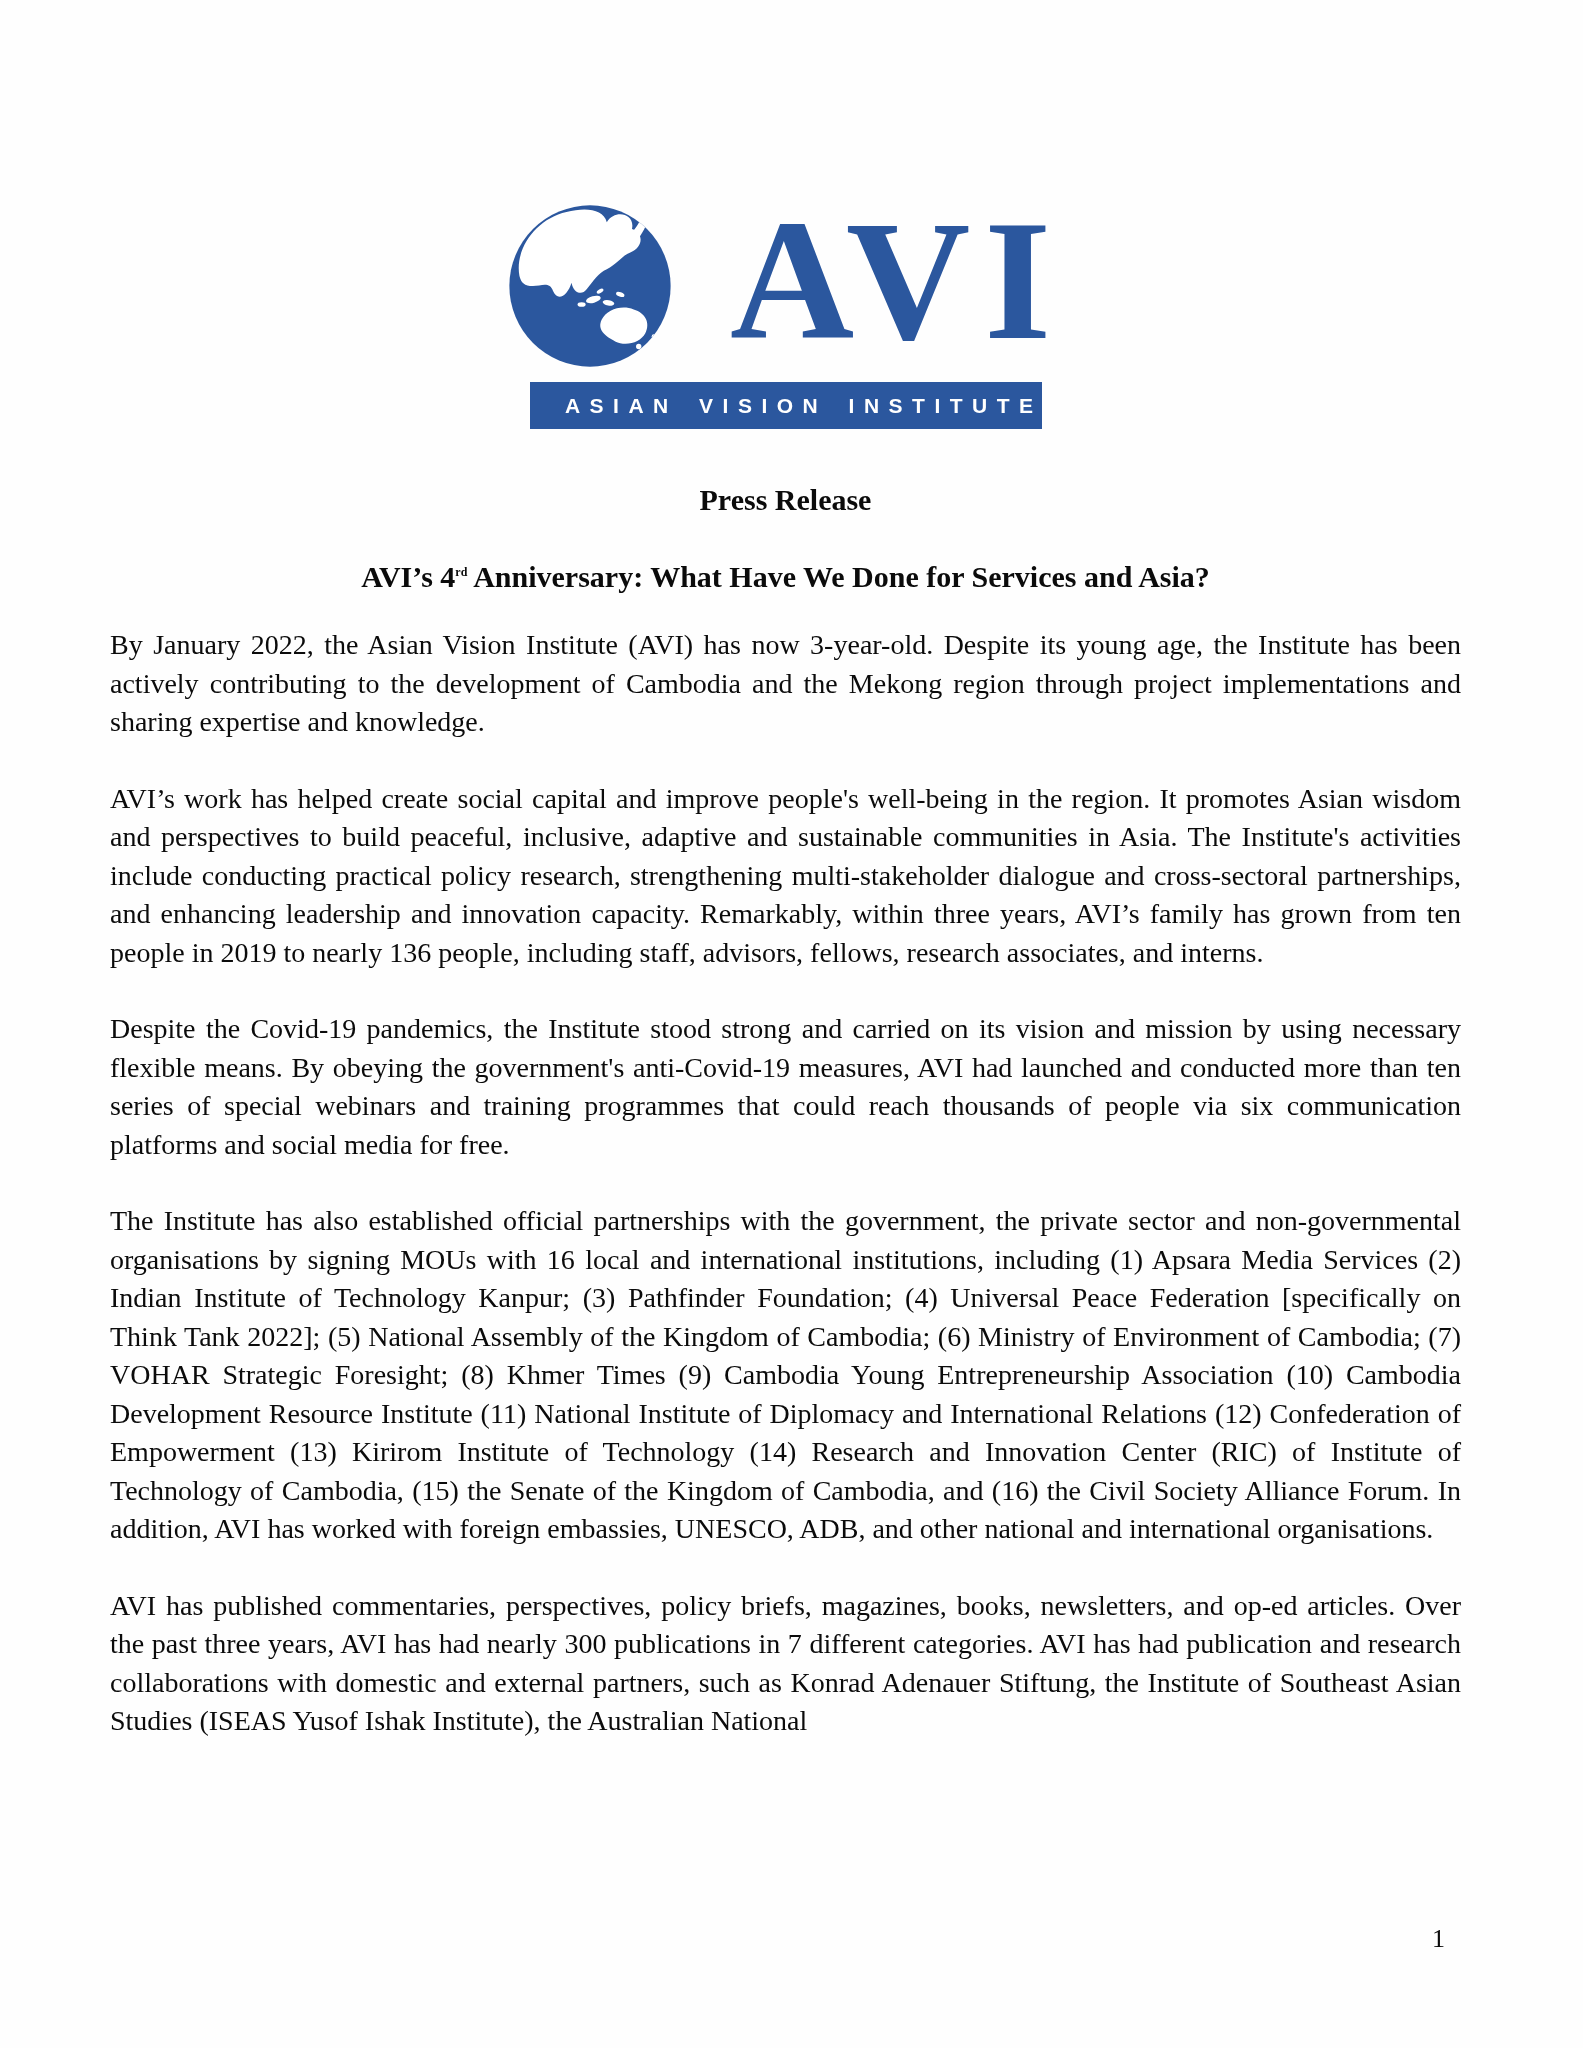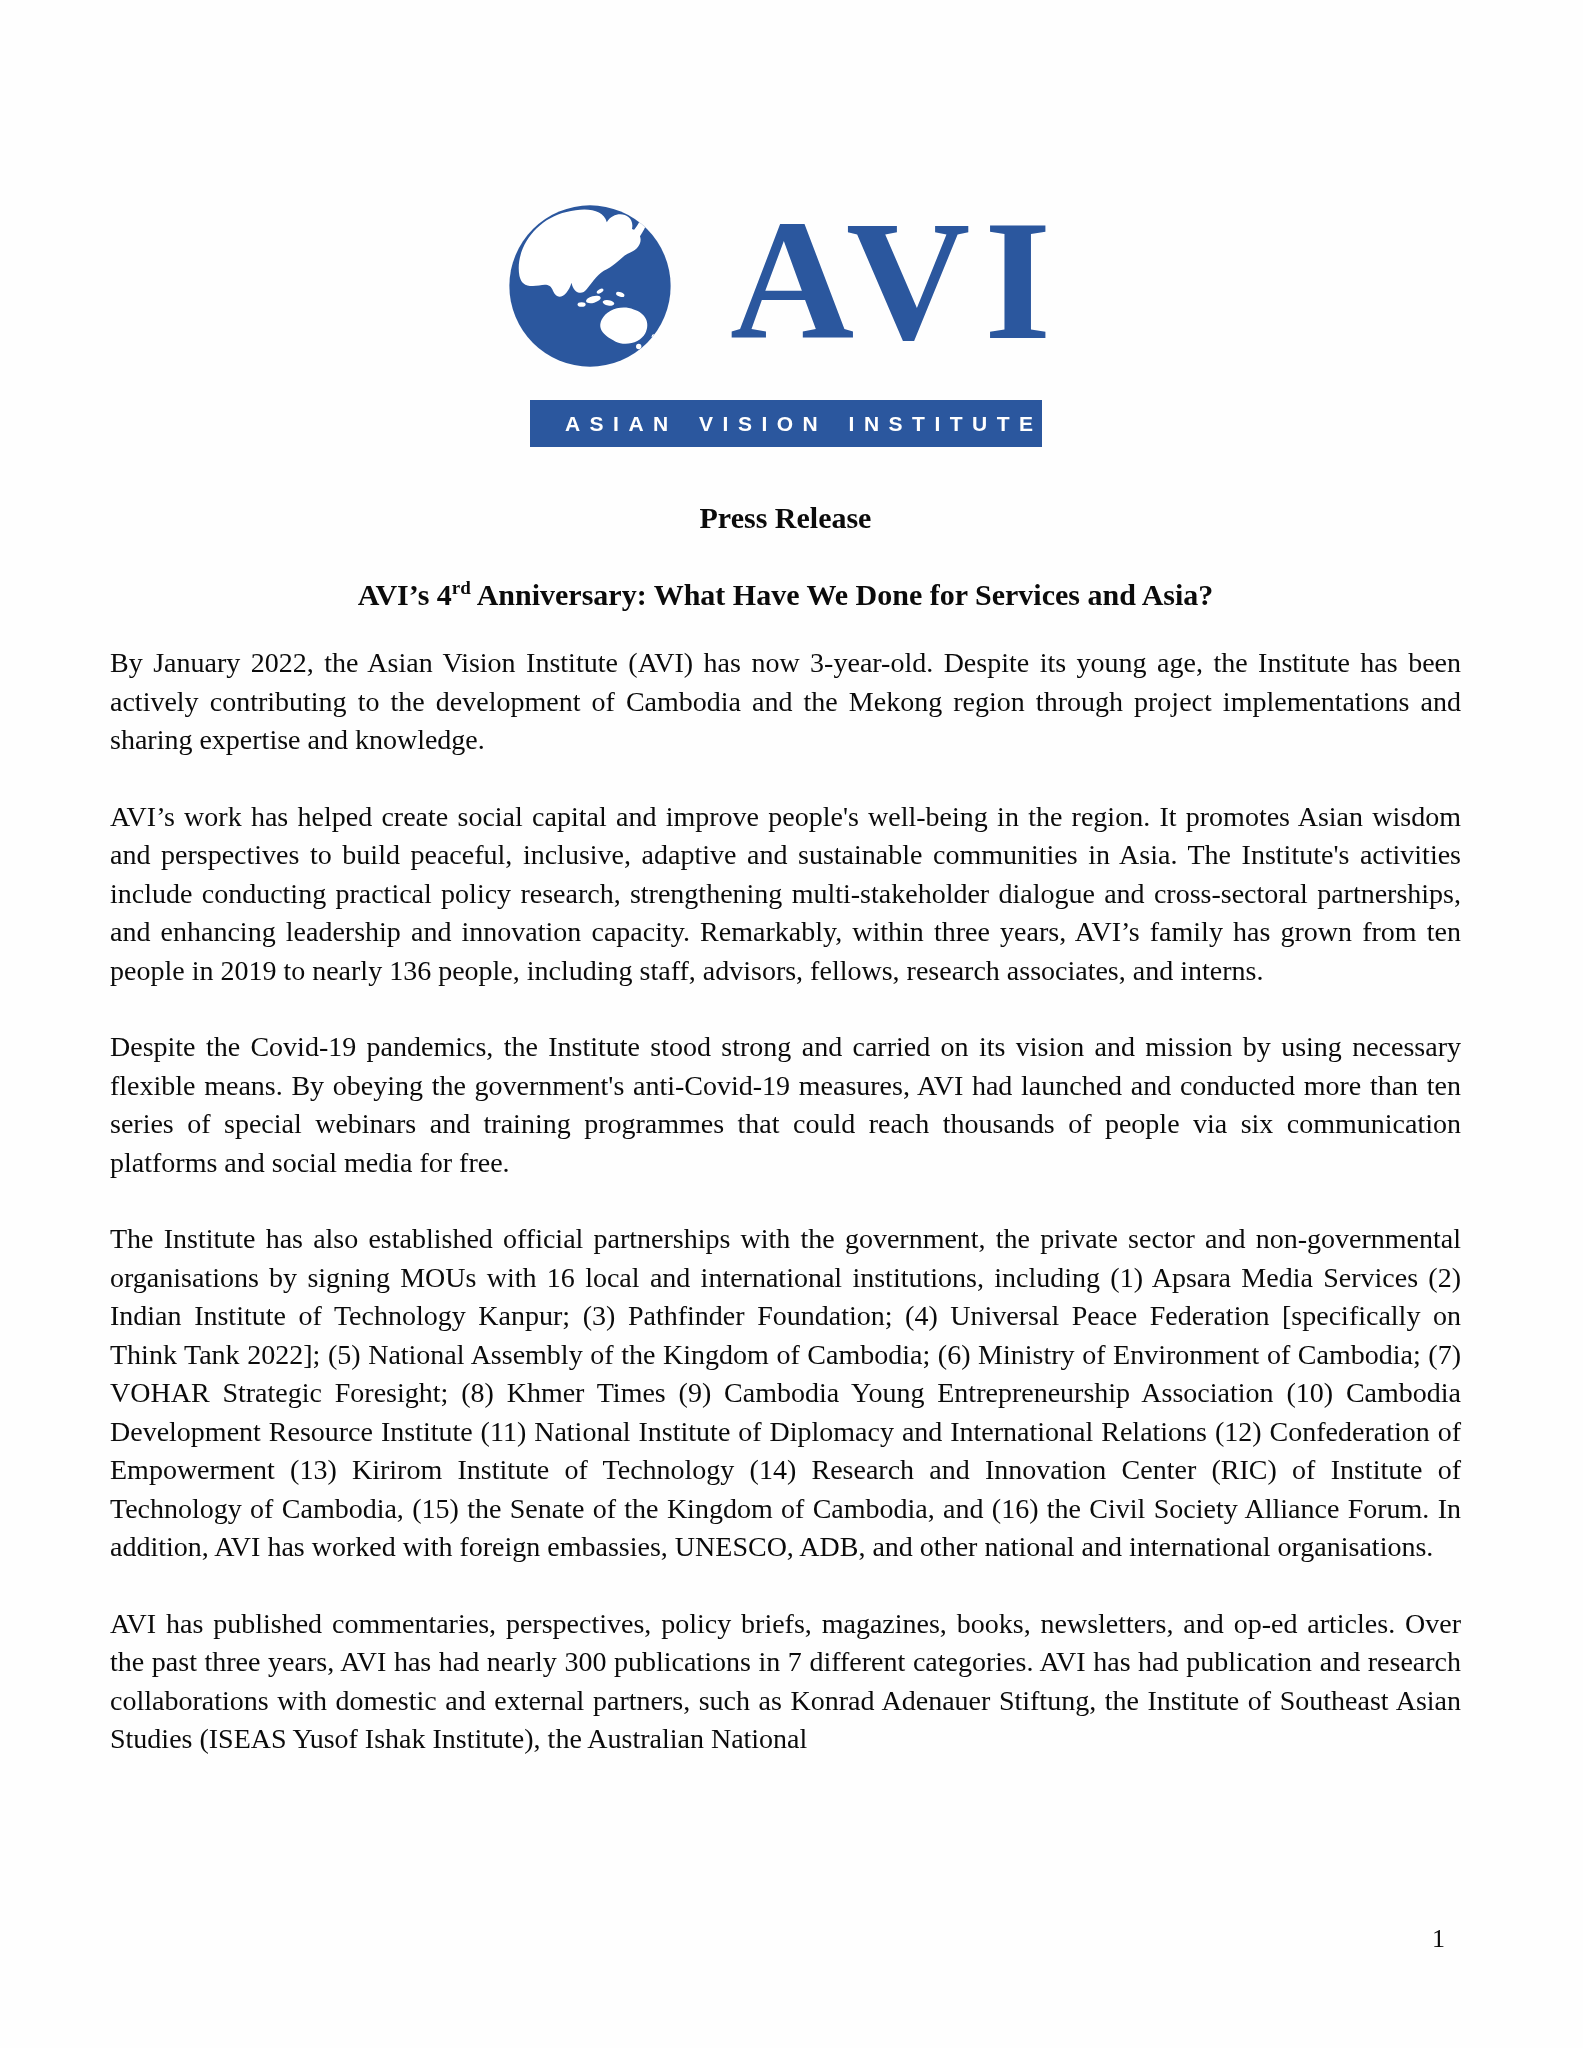--- a/index.html
+++ b/index.html
@@ -38,21 +38,21 @@
   .avi-wordmark {
     font-family: "Liberation Serif", "DejaVu Serif", serif;
     font-weight: bold;
     font-size: 172px;
     line-height: 1;
     letter-spacing: 14px;
     color: var(--brand-blue);
     transform: translateY(-6px);
   }
   .logo-banner {
-    margin-top: 28px;
+    margin-top: 10px;
     height: 47px;
     background: var(--brand-blue);
     color: #ffffff;
     display: flex;
     align-items: center;
     justify-content: center;
     font-family: "Liberation Sans", "DejaVu Sans", sans-serif;
     font-weight: bold;
     font-size: 21px;
     letter-spacing: 9.5px;
@@ -70,21 +70,21 @@
     line-height: 34px;
   }
   .doc-title {
     margin-top: 42px;
     text-align: center;
     font-weight: bold;
     font-size: 30px;
     line-height: 36px;
   }
   .doc-title sup {
-    font-size: 19px;
+    font-size: 12px;
     vertical-align: super;
     line-height: 0;
   }
   
   .body-text {
     margin-top: 31px;
   }
   .body-text p {
     font-size: 28px;
     line-height: 38.5px;

